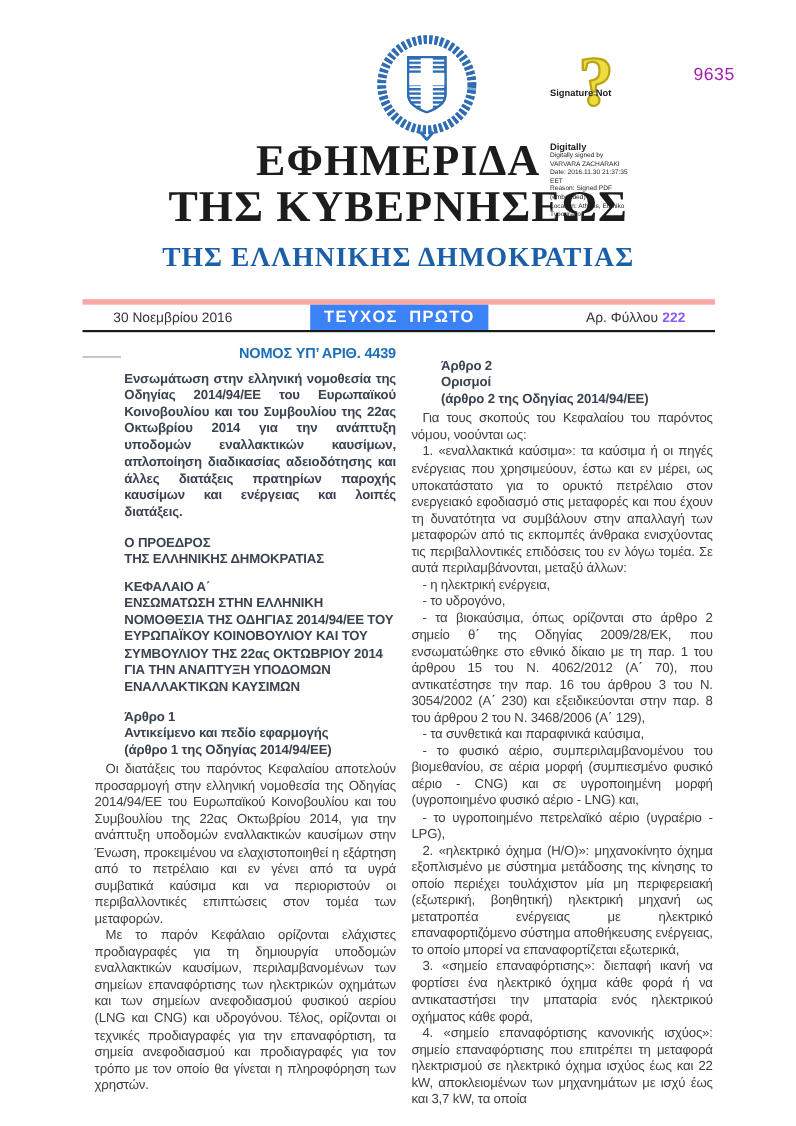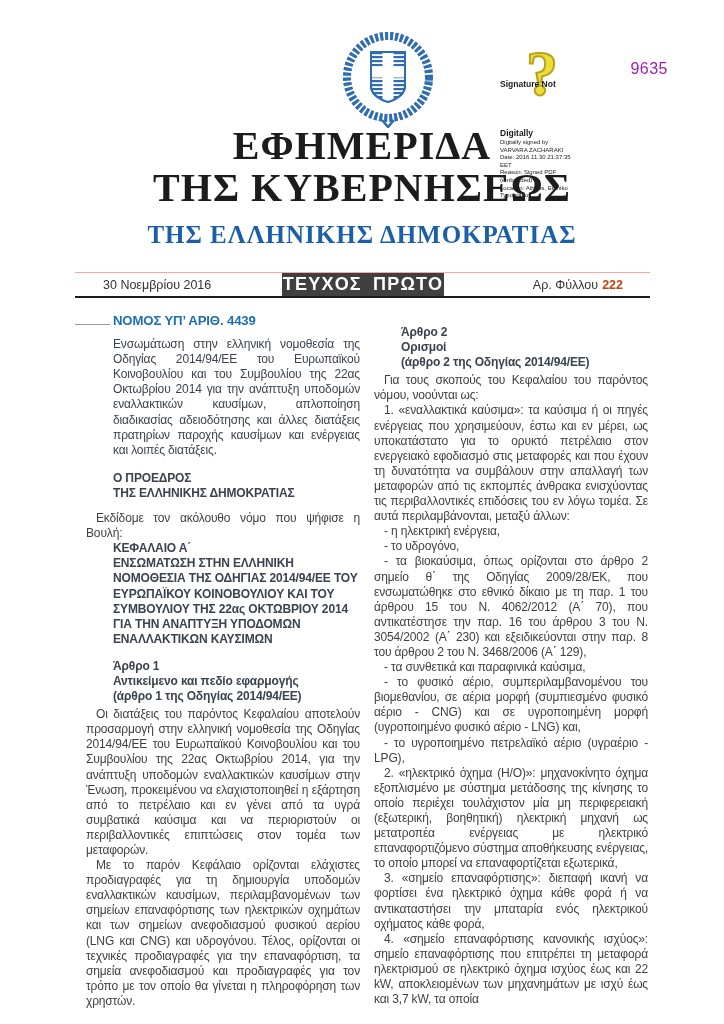--- a/index.html
+++ b/index.html
@@ -22,42 +22,42 @@
 
   
   .masthead-line{position:absolute;left:0;width:100%;text-align:center;
         font-family:"Liberation Serif","DejaVu Serif",serif;font-weight:700;color:#1c1c1c;}
   .mh1{top:122px;font-size:40px;letter-spacing:1px;}
   .mh2{top:164px;font-size:40px;letter-spacing:1px;}
   .mh3{top:221px;font-size:25px;color:#1b5fa8;letter-spacing:1px;}
 
   
   .issue-bar{position:absolute;left:75px;top:272px;width:575px;height:23px;
-             border-top:1px solid #fca5a5;border-bottom:2px solid #1a1a1a;
+             border-top:5px solid #fca5a5;border-bottom:2px solid #1a1a1a;
              display:flex;align-items:stretch;font-size:12.5px;}
   .issue-date{flex:1;display:flex;align-items:center;padding-left:28px;color:#333;}
-  .issue-volume{width:162px;background:#404040;color:#ffffff;font-weight:700;
+  .issue-volume{width:162px;background:#3b82f6;color:#ffffff;font-weight:700;
                 display:flex;align-items:center;justify-content:center;
-                letter-spacing:1.2px;word-spacing:5px;font-size:18px;}
+                letter-spacing:1.2px;word-spacing:5px;font-size:15px;}
   .issue-sheet{flex:1;display:flex;align-items:center;justify-content:flex-end;
                padding-right:27px;color:#333;text-align:right;}
-  .issue-sheet b{margin-left:4px;color:#c2410c;}
+  .issue-sheet b{margin-left:4px;color:#8b5cf6;}
 
   
   .columns{position:absolute;left:86px;top:313px;width:562px;display:flex;gap:14px;}
   .col{width:274px;font-size:12px;line-height:15.1px;letter-spacing:-0.15px;
        text-align:justify;color:#3f3f3f;}
   .col p{margin:0;text-indent:10px;}
   .bi{margin-left:27px;text-indent:0;text-align:left;}
   .bold{font-weight:700;color:#3a4350;}
   .law-heading{position:relative;margin-left:27px;margin-bottom:9px;
-               font-size:13.2px;font-weight:700;color:#1d6fb5;text-align:left;}
+               font-size:13.2px;font-weight:700;color:#1d6fb5;text-align:right;}
   .law-heading::before{content:"";position:absolute;left:-38px;bottom:3px;width:35px;
                border-top:1.5px solid #9a9a9a;}
-  .law-title{margin-left:27px;font-weight:400;color:#3a4350;text-align:justify;margin-bottom:13px;}
+  .law-title{margin-left:27px;font-weight:700;color:#3a4350;text-align:justify;margin-bottom:13px;}
   .issuer{margin-bottom:10px;}
   .enact{margin-bottom:13px;}
   .chapter{margin-bottom:12px;}
   .art-head{margin-top:12px;margin-bottom:3px;}
   .art-head.first{margin-top:12px;}
 </style>
 </head>
 <body>
 
 <div class="page">
@@ -119,21 +119,20 @@
 
   <div class="columns">
 
     <div class="col">
       <div class="law-heading">ΝΟΜΟΣ ΥΠ’ ΑΡΙΘ. 4439</div>
       <div class="law-title">Ενσωμάτωση στην ελληνική νομοθεσία της Οδηγίας 2014/94/ΕΕ του Ευρωπαϊκού Κοινοβουλίου και του Συμβουλίου της 22ας Οκτωβρίου 2014 για την ανάπτυξη υποδομών εναλλακτικών καυσίμων, απλοποίηση διαδικασίας αδειοδότησης και άλλες διατάξεις πρατηρίων παροχής καυσίμων και ενέργειας και λοιπές διατάξεις.</div>
       <div class="bi bold issuer">
         <div>Ο ΠΡΟΕΔΡΟΣ</div>
         <div>ΤΗΣ ΕΛΛΗΝΙΚΗΣ ΔΗΜΟΚΡΑΤΙΑΣ</div>
       </div>
-      <p class="enact">Εκδίδομε τον ακόλουθο νόμο που ψήφισε η Βουλή:</p>
       <div class="bi bold chapter">
         <div>ΚΕΦΑΛΑΙΟ Α΄</div>
         <div>ΕΝΣΩΜΑΤΩΣΗ ΣΤΗΝ ΕΛΛΗΝΙΚΗ ΝΟΜΟΘΕΣΙΑ ΤΗΣ ΟΔΗΓΙΑΣ 2014/94/ΕΕ ΤΟΥ ΕΥΡΩΠΑΪΚΟΥ ΚΟΙΝΟΒΟΥΛΙΟΥ ΚΑΙ ΤΟΥ ΣΥΜΒΟΥΛΙΟΥ ΤΗΣ 22ας ΟΚΤΩΒΡΙΟΥ 2014 ΓΙΑ ΤΗΝ ΑΝΑΠΤΥΞΗ ΥΠΟΔΟΜΩΝ ΕΝΑΛΛΑΚΤΙΚΩΝ ΚΑΥΣΙΜΩΝ</div>
       </div>
       <div class="bi bold art-head first">
         <div>Άρθρο 1</div>
         <div>Αντικείμενο και πεδίο εφαρμογής</div>
         <div>(άρθρο 1 της Οδηγίας 2014/94/ΕΕ)</div>
       </div>
       <p>Οι διατάξεις του παρόντος Κεφαλαίου αποτελούν προσαρμογή στην ελληνική νομοθεσία της Οδηγίας 2014/94/ΕΕ του Ευρωπαϊκού Κοινοβουλίου και του Συμβουλίου της 22ας Οκτωβρίου 2014, για την ανάπτυξη υποδομών εναλλακτικών καυσίμων στην Ένωση, προκειμένου να ελαχιστοποιηθεί η εξάρτηση από το πετρέλαιο και εν γένει από τα υγρά συμβατικά καύσιμα και να περιοριστούν οι περιβαλλοντικές επιπτώσεις στον τομέα των μεταφορών.</p>

